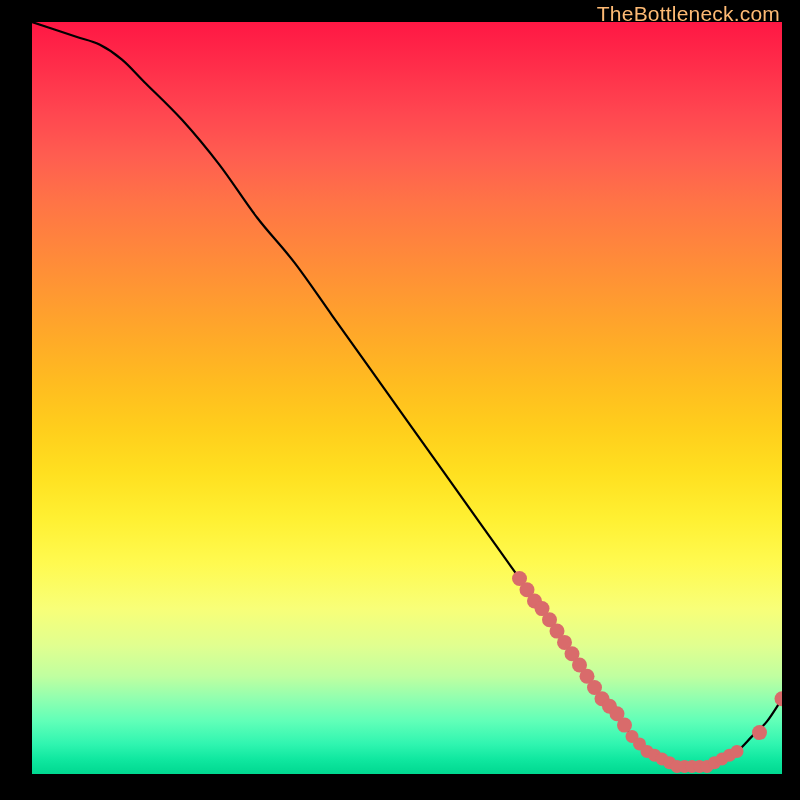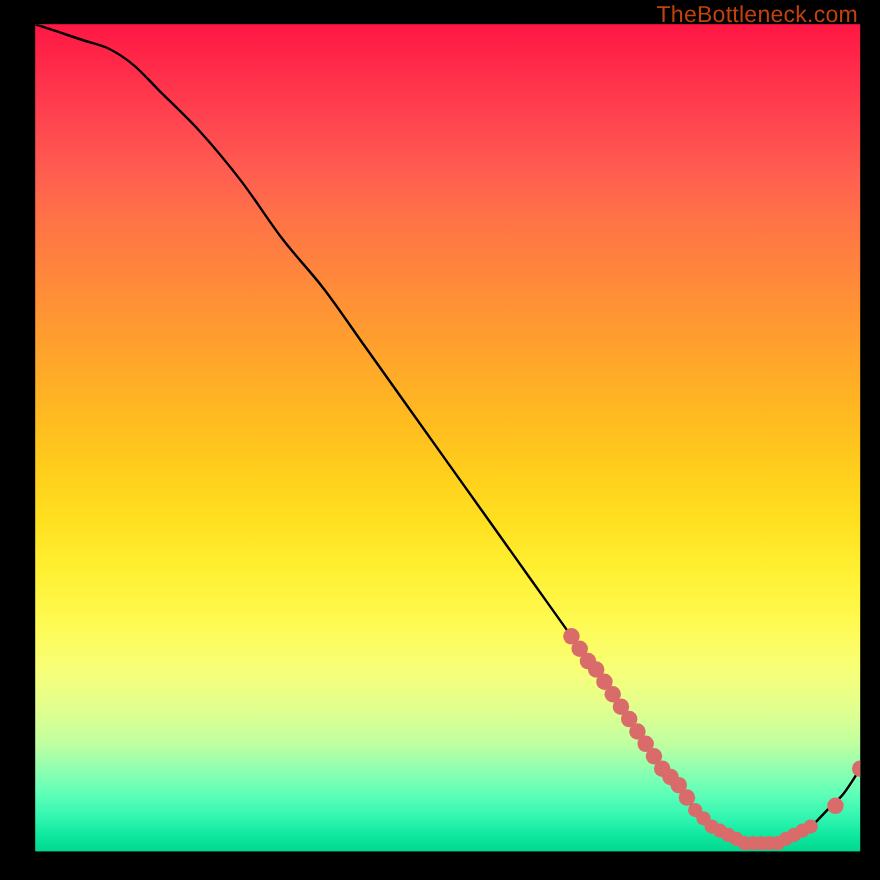--- a/index.html
+++ b/index.html
@@ -49,21 +49,21 @@
       #00d890 100%
     );
   }
   .watermark {
     position: absolute;
     top: 2px;
     right: 20px;
     font-family: Arial, Helvetica, sans-serif;
     font-size: 21px;
     font-weight: 500;
-    color: #c2410c;
+    color: #fdba74;
     letter-spacing: 0.2px;
     z-index: 50;
   }
   svg.curve {
     position: absolute;
     left: 0;
     top: 0;
     width: 100%;
     height: 100%;
     z-index: 40;

